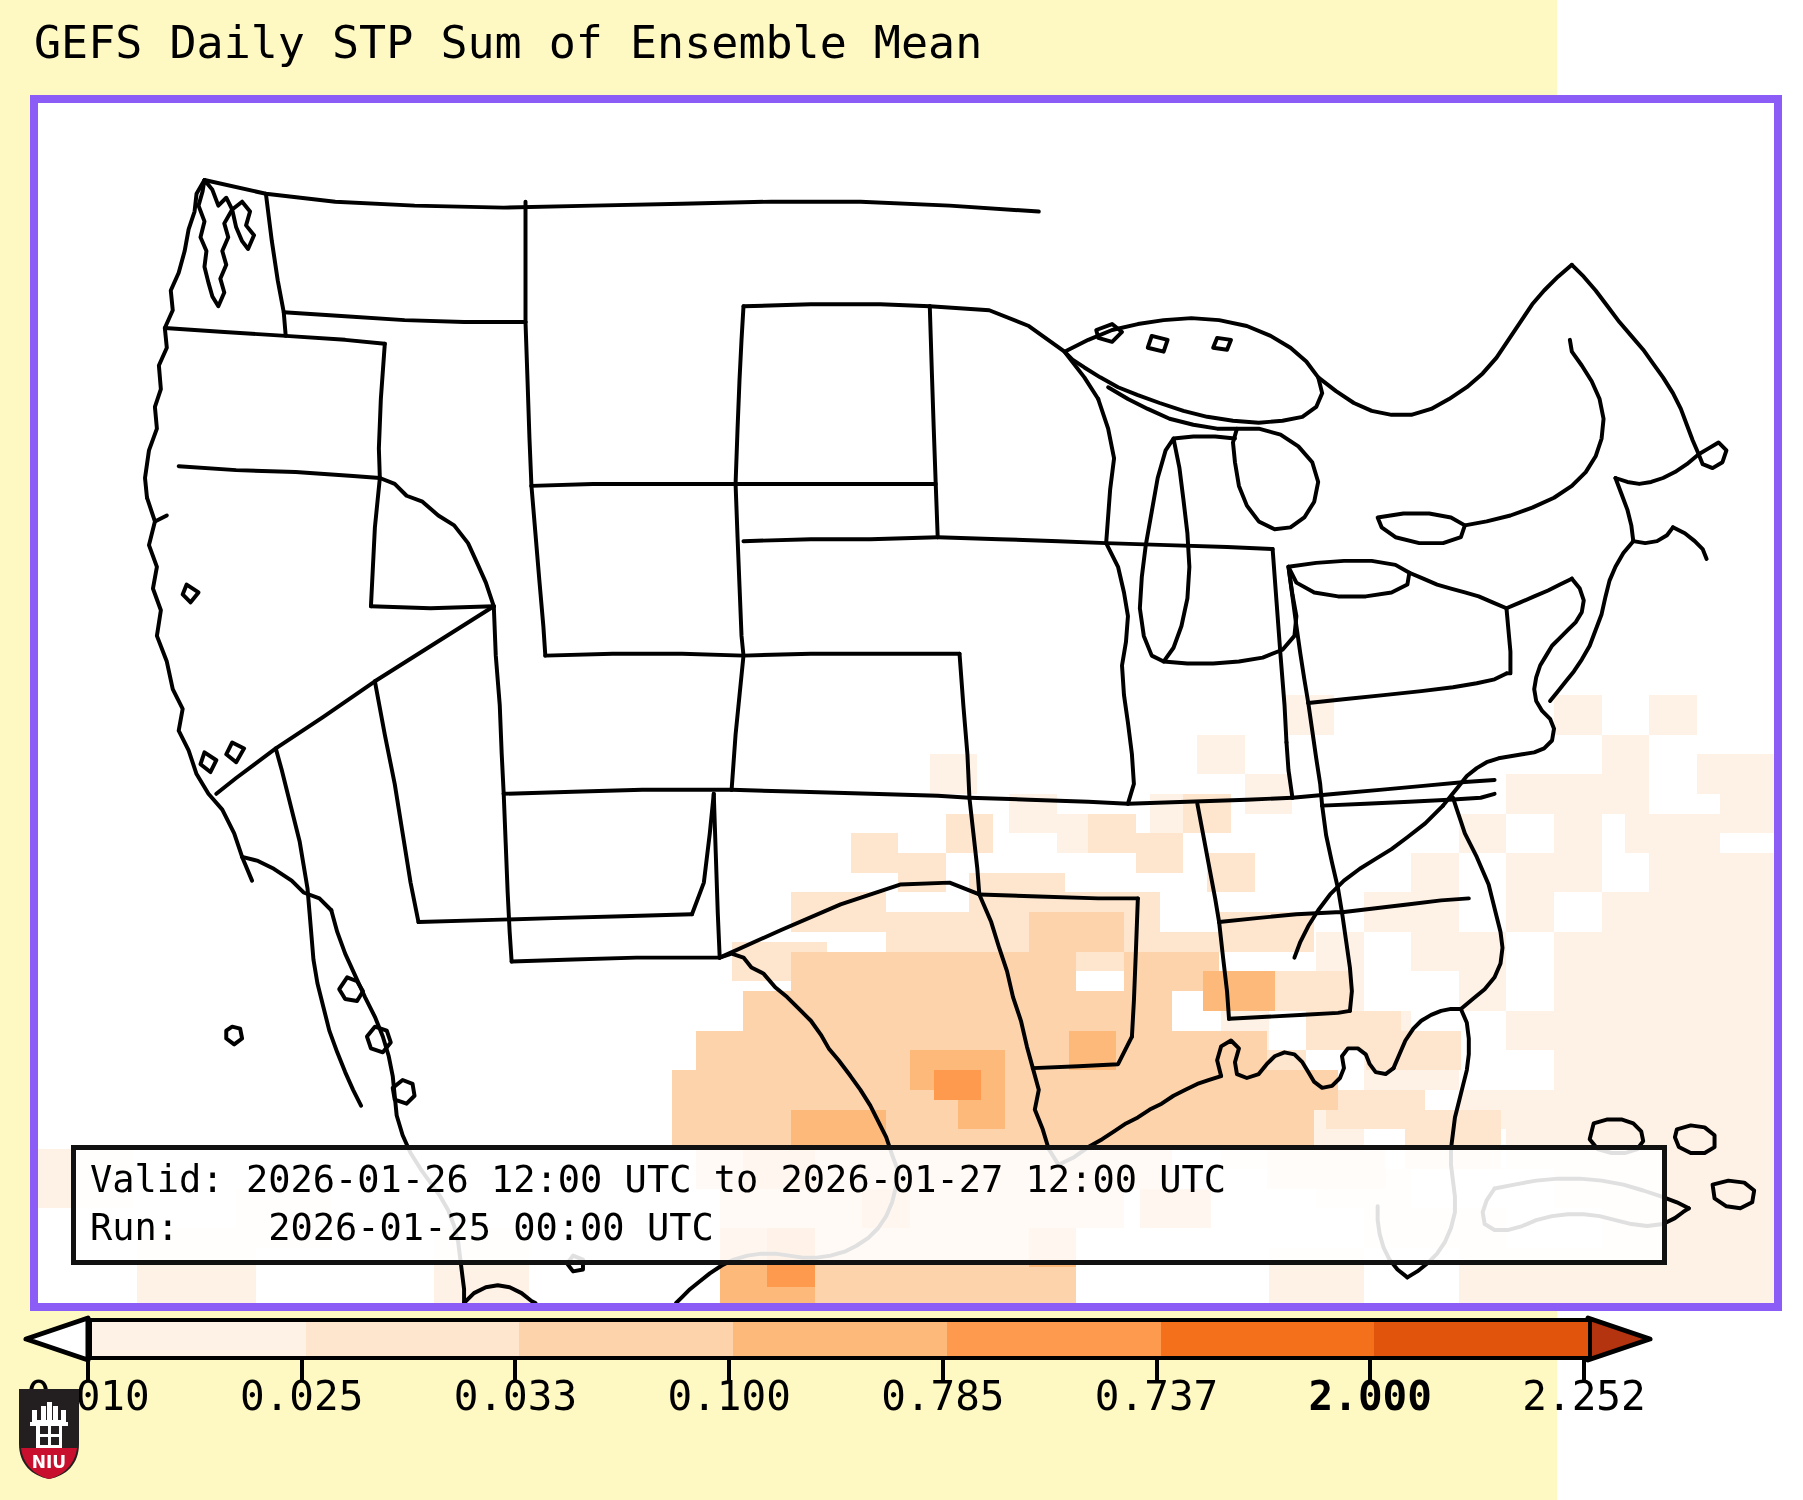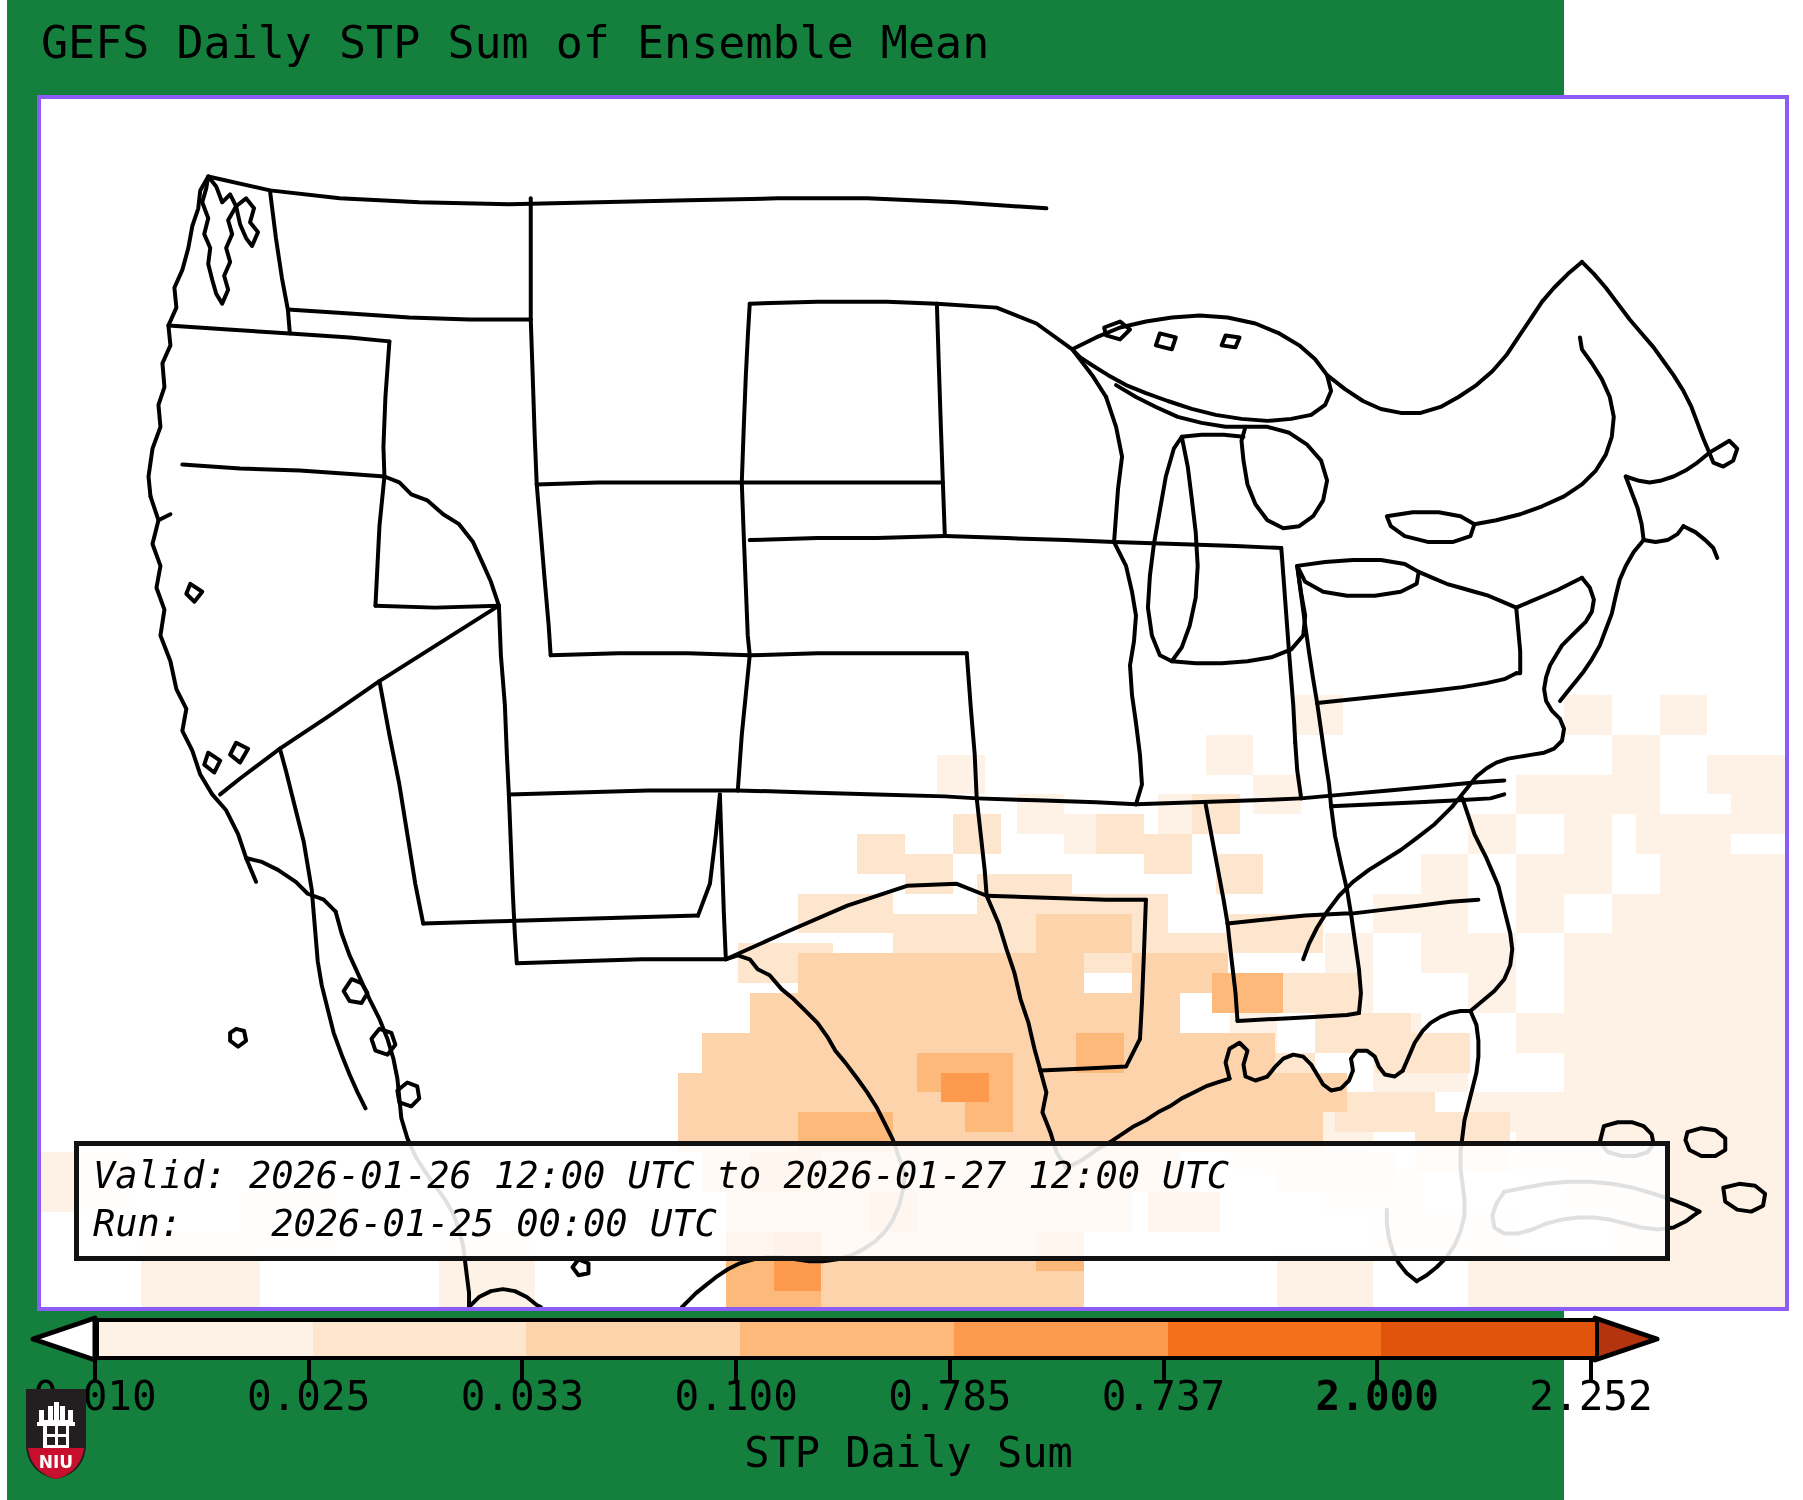--- a/index.html
+++ b/index.html
@@ -1,31 +1,31 @@
 <!DOCTYPE html>
 <html><head>
 <meta charset="utf-8">
 <style>
   html,body{margin:0;padding:0;background:#ffffff;}
   body{width:1803px;height:1500px;position:relative;overflow:hidden;
        font-family:"DejaVu Sans Mono","Liberation Mono",monospace;}
 
-  #figure{position:absolute;left:7px;top:0;width:1557px;height:1500px;background:#15803d;}
+  #figure{position:absolute;left:0;top:0;width:1557px;height:1500px;background:#fef9c3;}
 
   
   #title{
     position:absolute;left:34px;top:16px;
     font-size:45px;letter-spacing:0px;color:#000;white-space:nowrap;
     font-family:"DejaVu Sans Mono","Liberation Mono",monospace;
   }
 
   
   #map-axes{
     position:absolute;left:30px;top:95px;width:1752px;height:1216px;
-    border:4px solid #8b5cf6;box-sizing:border-box;background:#ffffff;overflow:hidden;font-style:italic;
+    border:8px solid #8b5cf6;box-sizing:border-box;background:#ffffff;overflow:hidden;
   }
   #map-clip{position:absolute;left:0;top:0;width:100%;height:100%;overflow:hidden;}
   #map-shading, #map-lines{position:absolute;left:0;top:0;width:100%;height:100%;}
 
   
   #info-box{
     position:absolute;left:33px;top:1042px;width:1596px;height:120px;
     border:5px solid #111;background:rgba(255,255,255,0.88);
     box-sizing:border-box;z-index:40;
   }
@@ -406,21 +406,20 @@
   <div id="cbar-labels">
       <div class="cbar-label" style="left: 88px;">0.010</div>
       <div class="cbar-label" style="left: 301.714px;">0.025</div>
       <div class="cbar-label" style="left: 515.429px;">0.033</div>
       <div class="cbar-label" style="left: 729.143px;">0.100</div>
       <div class="cbar-label" style="left: 942.857px;">0.785</div>
       <div class="cbar-label" style="left: 1156.57px;">0.737</div>
       <div class="cbar-label" style="left: 1370.29px; font-weight: bold;">2.000</div>
       <div class="cbar-label" style="left: 1584px;">2.252</div>
     </div>
-  <div id="cbar-axis-label">STP Daily Sum</div>
 
   <svg id="niu-logo" viewBox="0 0 66 96">
     <path d="M3 3 H63 V58 C63 78 50 90 33 93 C16 90 3 78 3 58 Z" fill="#231f20"></path>
     <g fill="#ffffff">
       <rect x="20" y="34" width="26" height="28"></rect>
       <rect x="16" y="24" width="5" height="12"></rect>
       <rect x="25" y="20" width="5" height="16"></rect>
       <rect x="31" y="16" width="5" height="20"></rect>
       <rect x="37" y="20" width="5" height="16"></rect>
       <rect x="45" y="24" width="5" height="12"></rect>

